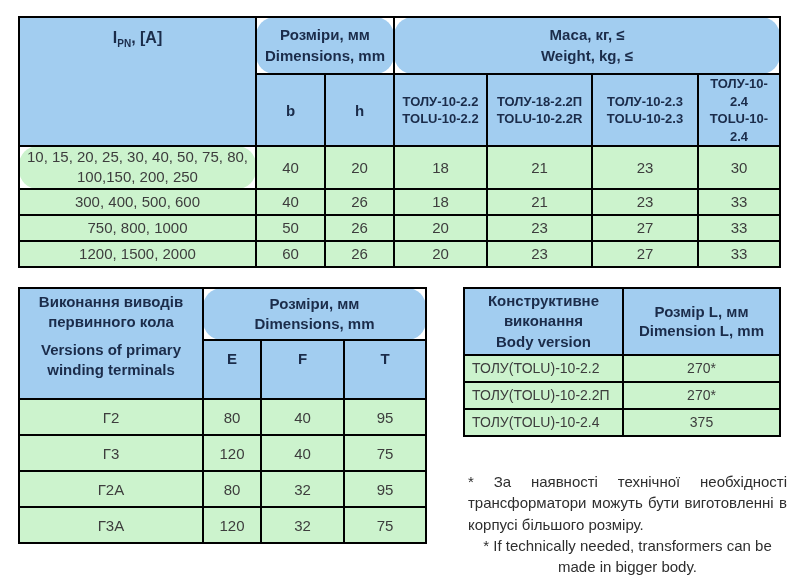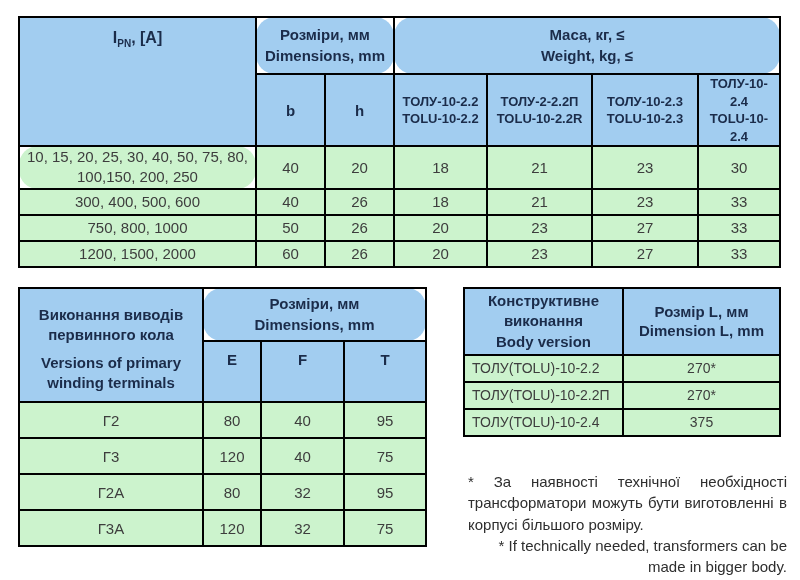--- a/index.html
+++ b/index.html
@@ -21,37 +21,37 @@
   .t1 .ipn-cell { vertical-align:top; padding-top:11px; font-size:16px; }
   .t1 .model-cell { font-size:13px; line-height:1.35; }
   .two-line { line-height:1.35;border-radius:19px; }
   sub { font-size:10px; }
 
   
   .t2 { position:absolute; left:18px; top:287px; width:407px; font-size:15px; }
   .t2 .row-h1 { height:52px; }
   .t2 .row-h2 { height:59px; }
   .t2 .row-d  { height:36px; }
-  .t2 .terms-cell { vertical-align:top; padding-top:16px; }
+  .t2 .terms-cell { vertical-align:top; padding-top:3px; }
   .t2 .terms-cell .blk { margin:0 0 9px 0; line-height:1.3; }
   .t2 .eft-cell { vertical-align:top; padding-top:9px; }
 
   
   .t3 { position:absolute; left:463px; top:287px; width:316px; font-size:14px; }
   .t3 .row-h1 { height:66px; }
   .t3 .row-d  { height:27px;margin-top:36px; }
   .t3 .body-hdr .blk { margin:2px 0; line-height:1.3; font-size:15px; }
   .t3 .model-col { text-align:left; padding-left:7px; }
 
   
   .fn { position:absolute; left:468px; top:471px; width:319px;
         color:#2e2e2e; font-size:15px; line-height:1.42; }
   .fn p { margin:0; }
   .fn .ua { text-align:justify; }
-  .fn .en { text-align:right; }
+  .fn .en { text-align:center; }
 </style>
 </head>
 <body>
 
 <div class="page">
 
   <table class="t1">
     <colgroup>
       <col style="width:237px">
         <col style="width:69px">
@@ -76,21 +76,21 @@
         </td>
       </tr>
       <tr class="row-h2">
         <td class="hdr">b</td>
         <td class="hdr">h</td>
         <td class="hdr model-cell">
           <div>ТОЛУ-10-2.2</div>
           <div>TOLU-10-2.2</div>
         </td>
         <td class="hdr model-cell">
-          <div>ТОЛУ-2-2.2П</div>
+          <div>ТОЛУ-18-2.2П</div>
           <div>TOLU-10-2.2R</div>
         </td>
         <td class="hdr model-cell">
           <div>ТОЛУ-10-2.3</div>
           <div>TOLU-10-2.3</div>
         </td>
         <td class="hdr model-cell">
           <div>ТОЛУ-10-2.4</div>
           <div>TOLU-10-2.4</div>
         </td>

